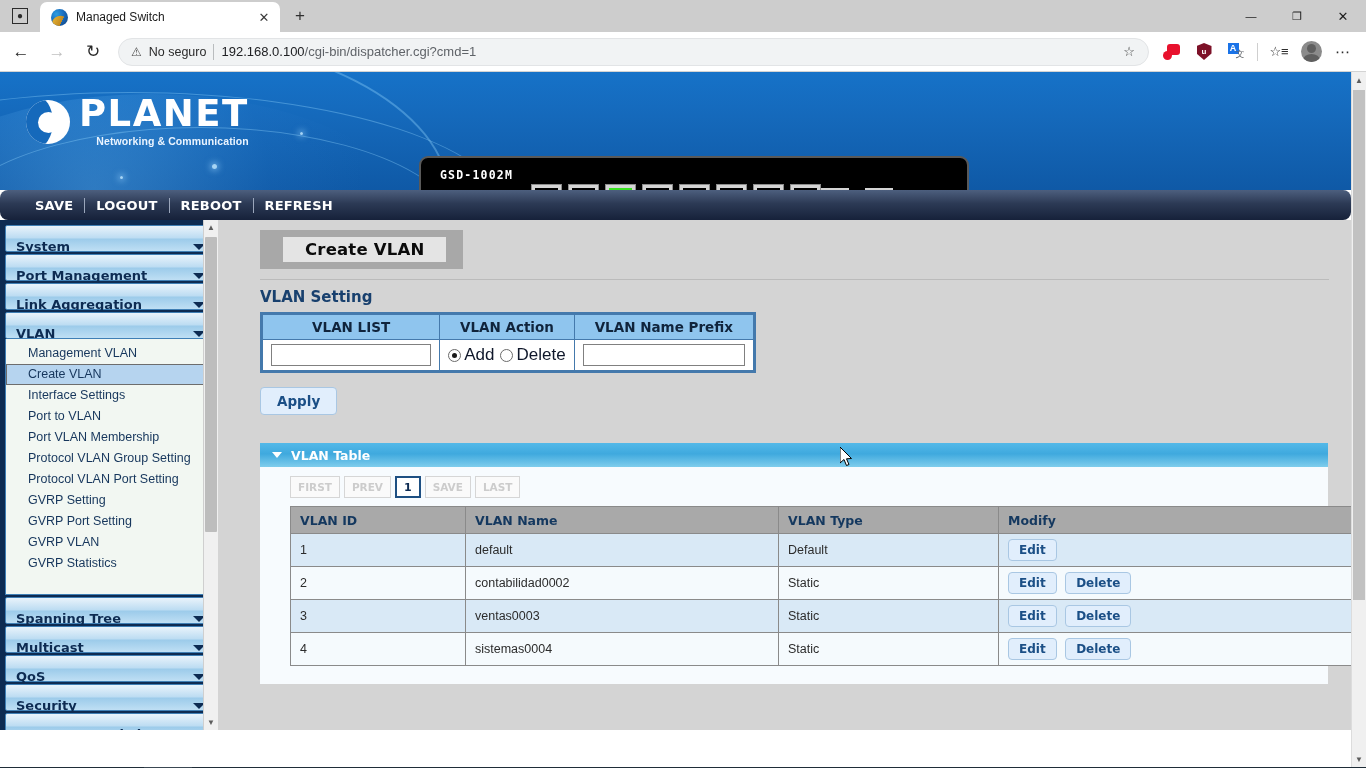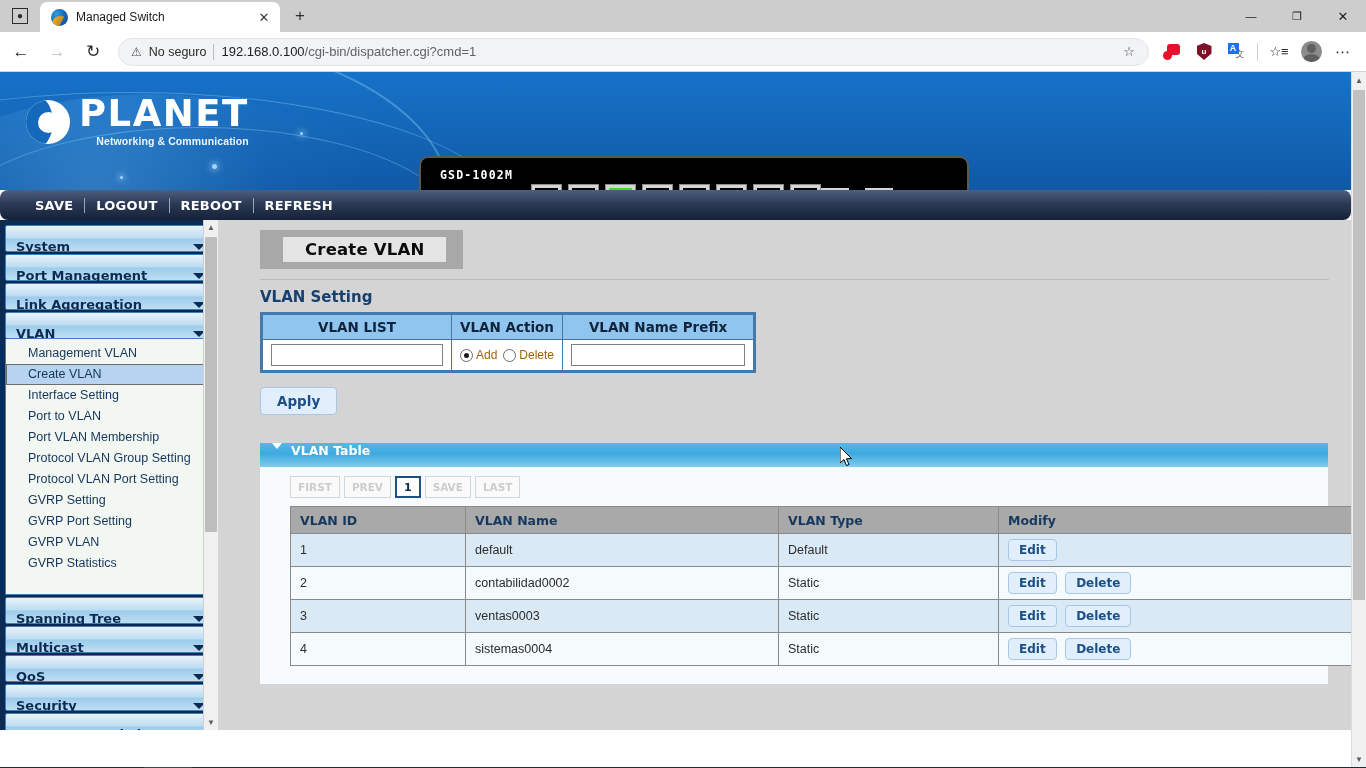--- a/index.html
+++ b/index.html
@@ -319,33 +319,33 @@
   .radio-opt { display: flex; align-items: center; gap: 3px; }
   .radio-dot {
     width: 13px; height: 13px; border-radius: 50%; border: 1px solid #6b6b6b;
     background: #fff; position: relative; flex: 0 0 auto;
   }
   .radio-dot.checked::after {
     content: ""; position: absolute; left: 3px; top: 3px; width: 5px; height: 5px;
     border-radius: 50%; background: #1a1a1a;
   }
   .radio-label {
-    font-size: 12px; color: #a16207; font-family: "Liberation Sans", sans-serif;
+    font-size: 17px; color: #0f172a; font-family: "Liberation Sans", sans-serif;
   }
 
   .apply-btn {
     margin-top: 14px; background: #e1eefc; border: 1px solid #a9c7e3;
     border-radius: 4px; padding: 5px 16px; font-size: 13.5px; font-weight: bold;
     color: #1b4f86; font-family: "DejaVu Sans", sans-serif;
   }
 
   
   .panel { margin-top: 28px; width: 1068px; }
   .panel-header {
-    height: 24px; display: flex; gap: 9px; padding-left: 12px;
+    height: 24px; display: flex; align-items: center; gap: 9px; padding-left: 12px;
     background: linear-gradient(180deg, #53b9e8 0%, #3fa9de 45%, #7fcdec 100%);
   }
   .panel-caret {
     width: 0; height: 0; border-left: 5px solid transparent;
     border-right: 5px solid transparent; border-top: 6px solid #ffffff;
   }
   .panel-title {
     font-size: 12.5px; font-weight: bold; color: #ffffff;
     font-family: "DejaVu Sans", sans-serif;
   }
@@ -559,21 +559,21 @@
         </div>
 
         <div class="menu-group">
           <div class="menu-head">
             <span class="menu-head-label">VLAN</span>
             <span class="caret-down"></span>
           </div>
           <div class="submenu">
             <div class="submenu-item">Management VLAN</div>
             <div class="submenu-item selected">Create VLAN</div>
-            <div class="submenu-item">Interface Setting</div>
+            <div class="submenu-item">Interface Settings</div>
             <div class="submenu-item">Port to VLAN</div>
             <div class="submenu-item">Port VLAN Membership</div>
             <div class="submenu-item">Protocol VLAN Group Setting</div>
             <div class="submenu-item">Protocol VLAN Port Setting</div>
             <div class="submenu-item">GVRP Setting</div>
             <div class="submenu-item">GVRP Port Setting</div>
             <div class="submenu-item">GVRP VLAN</div>
             <div class="submenu-item">GVRP Statistics</div>
           </div>
         </div>

